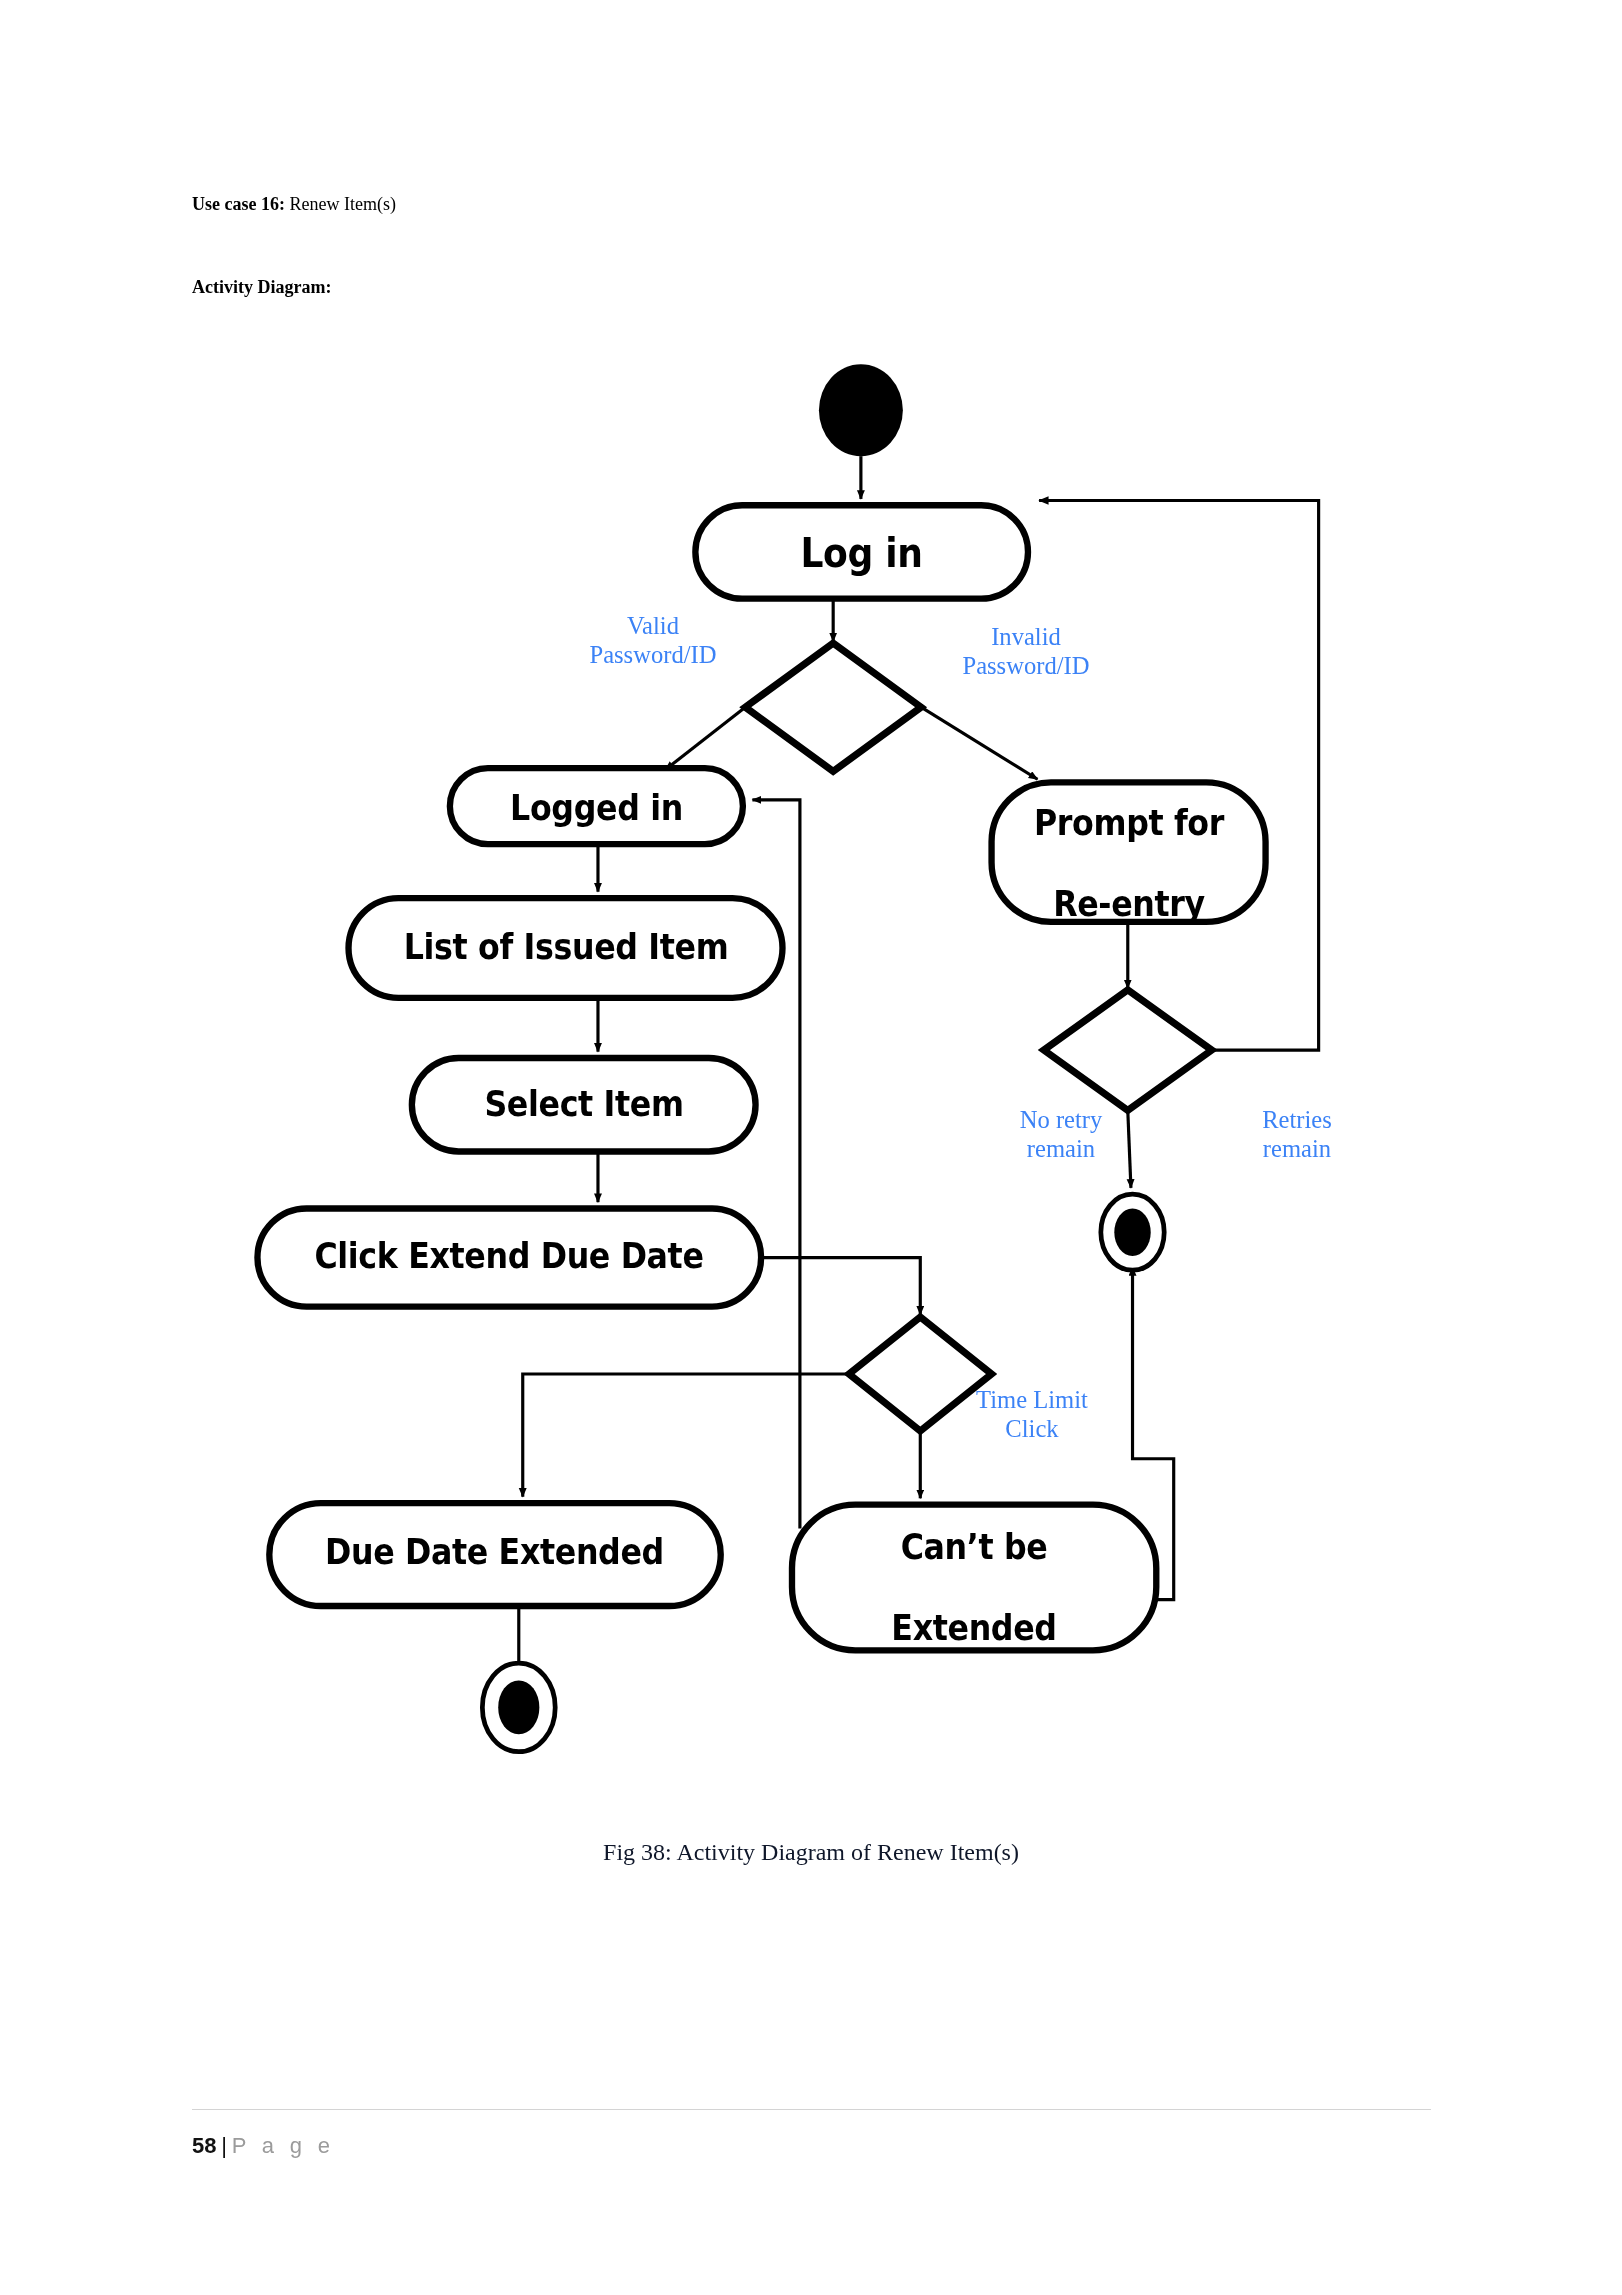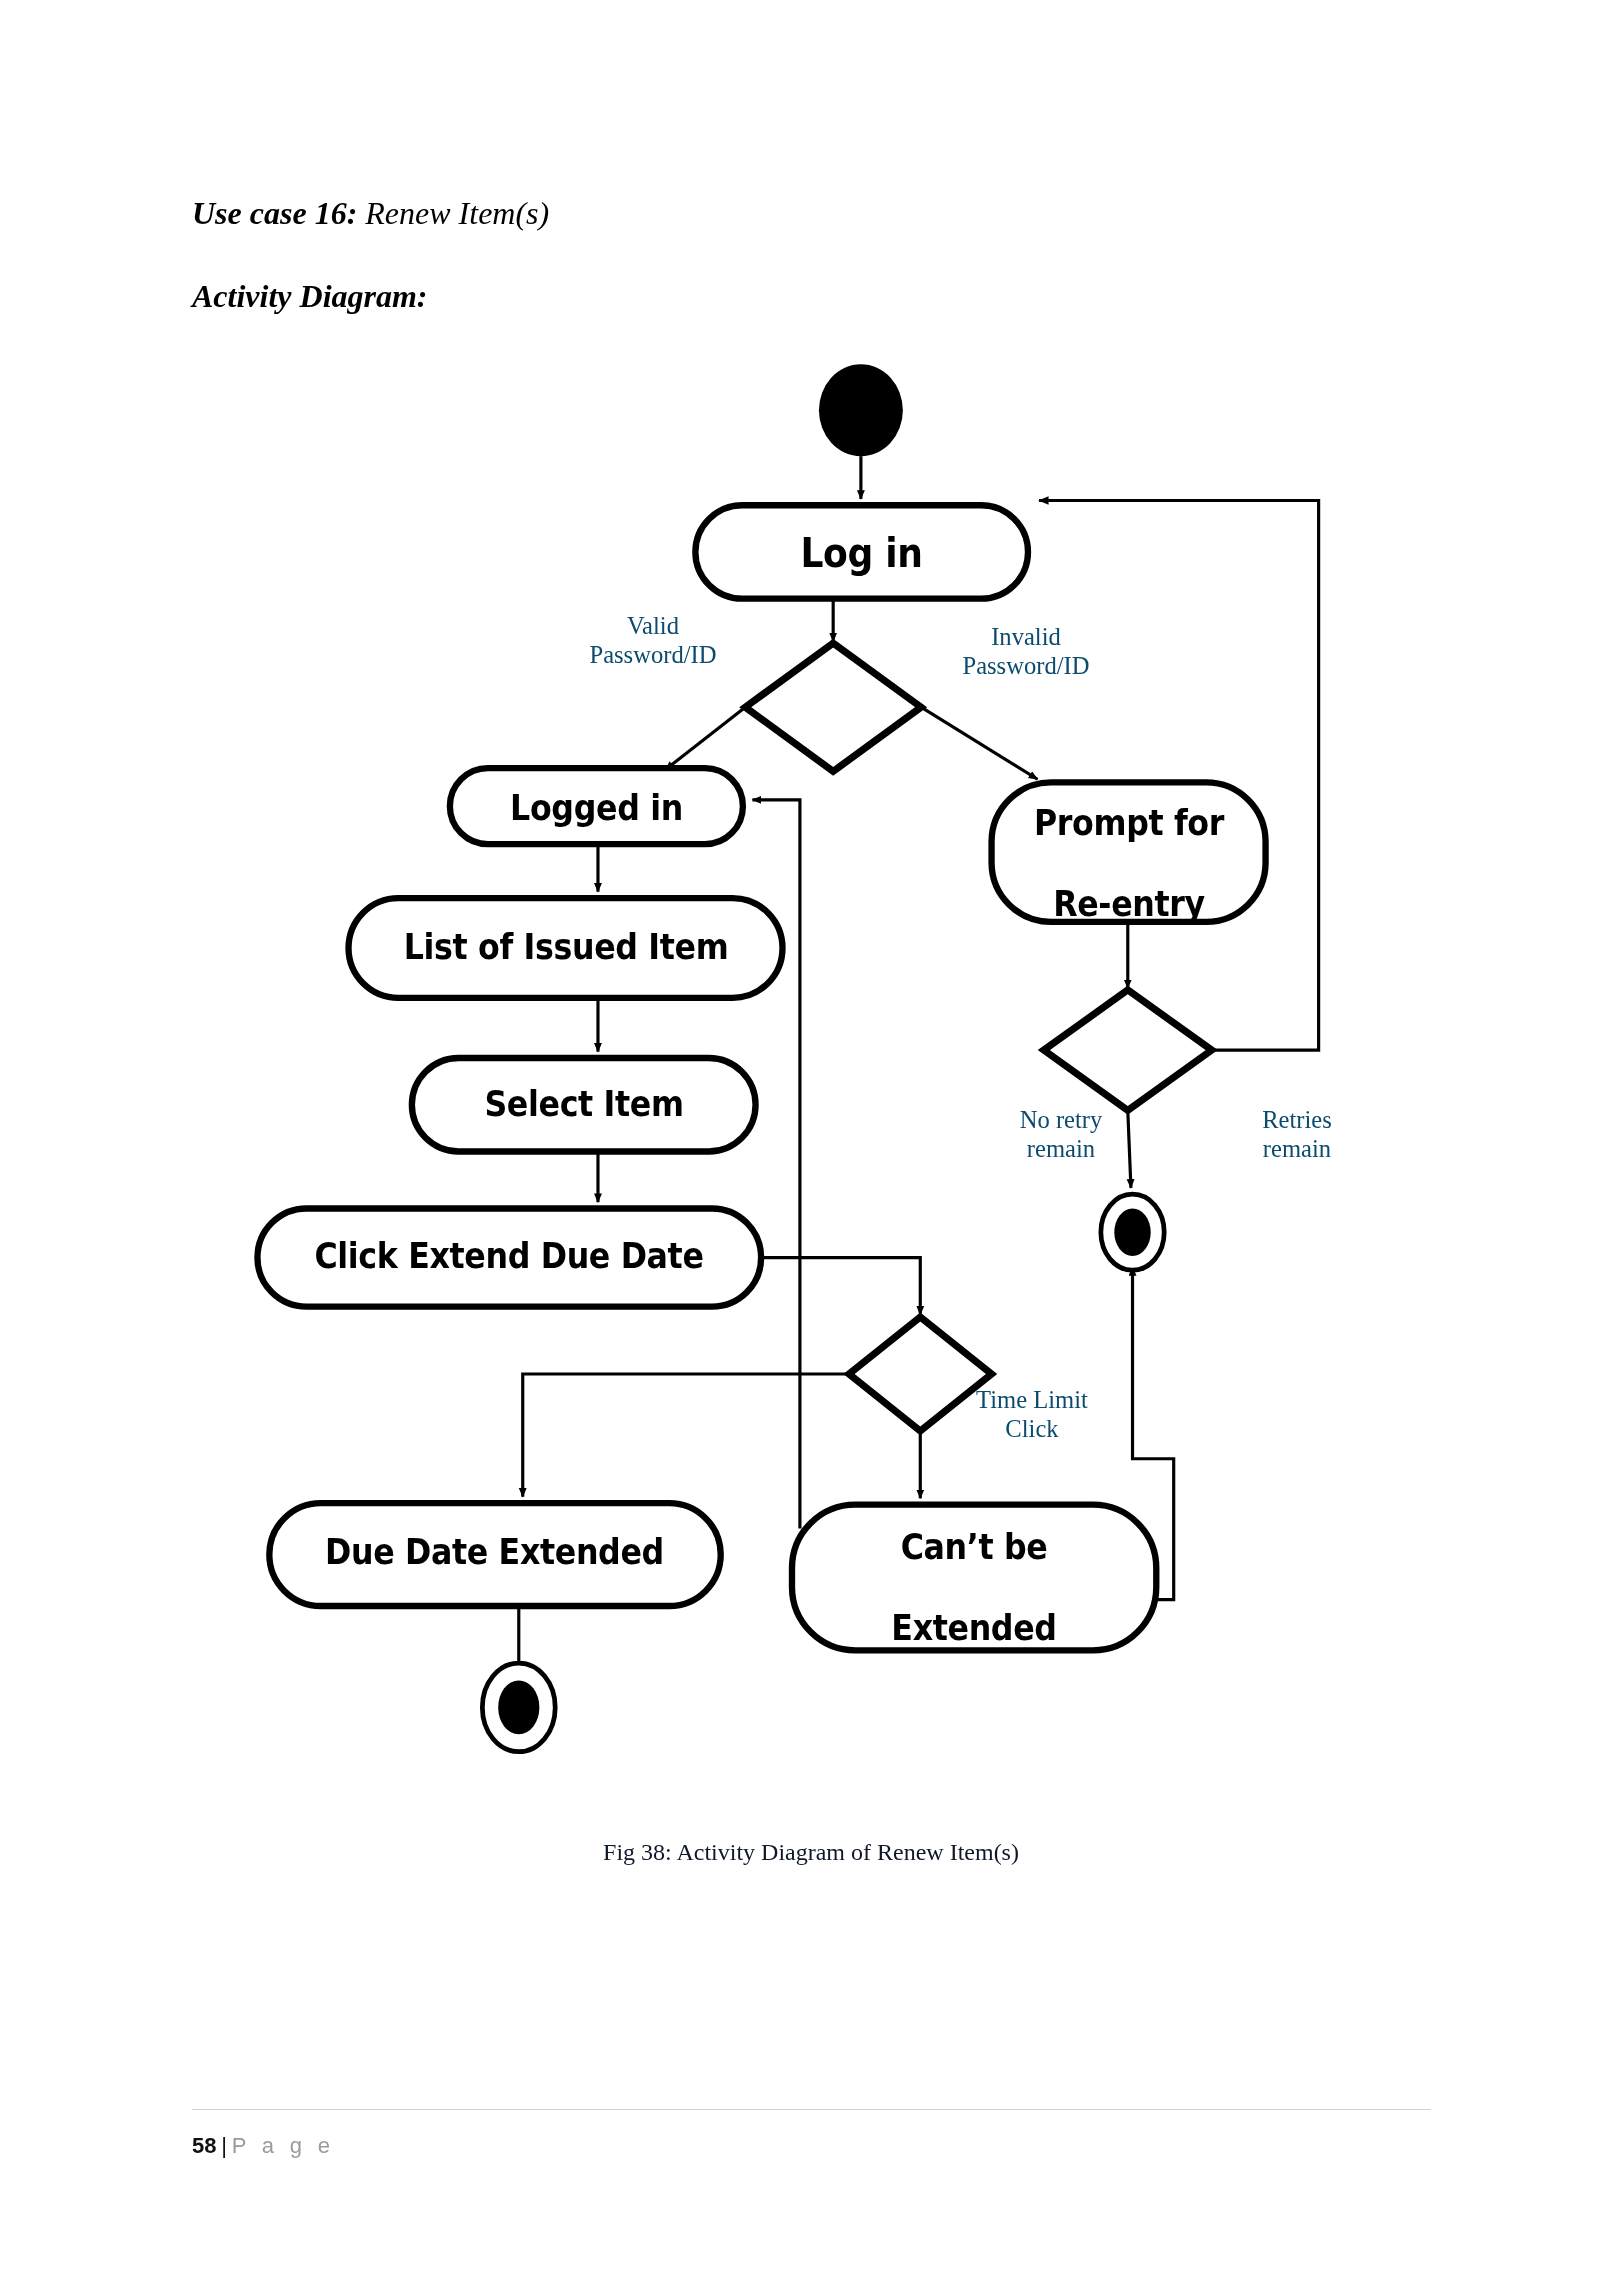--- a/index.html
+++ b/index.html
@@ -14,25 +14,24 @@
     position: relative;
     font-family: "Liberation Serif", "DejaVu Serif", serif;
     color: #000000;
     overflow: hidden;
   }
 
   
   .page-heading {
     position: absolute;
     font-family: "Liberation Serif", "DejaVu Serif", serif;
-    font-size: 32px;
+    font-size: 18px;
     color: #000;
     white-space: nowrap;
     line-height: 1.2;
-    font-style: italic;
   }
   #usecase-line { left: 192px; top: 194px; }
   #usecase-line .lbl { font-weight: bold; }
   #usecase-line .val { font-weight: normal; }
   #activity-line { left: 192px; top: 277px; font-weight: bold; }
 
   .figure-caption {
     position: absolute;
     left: 0;
     top: 1839px;
@@ -79,21 +78,21 @@
     letter-spacing: -0.4px;
     transform: scaleX(0.88);
     white-space: pre;
     pointer-events: none;
   }
 
   .edge-label {
     position: absolute;
     font-family: "Liberation Serif", "DejaVu Serif", serif;
     font-size: 24.6px;
-    color: #0c4a6e;
+    color: #3b82f6;
     text-align: center;
     line-height: 1.18;
     white-space: pre;
     pointer-events: none;
   }
 </style>
 </head>
 <body>
 
 <div class="page-heading" id="usecase-line">

